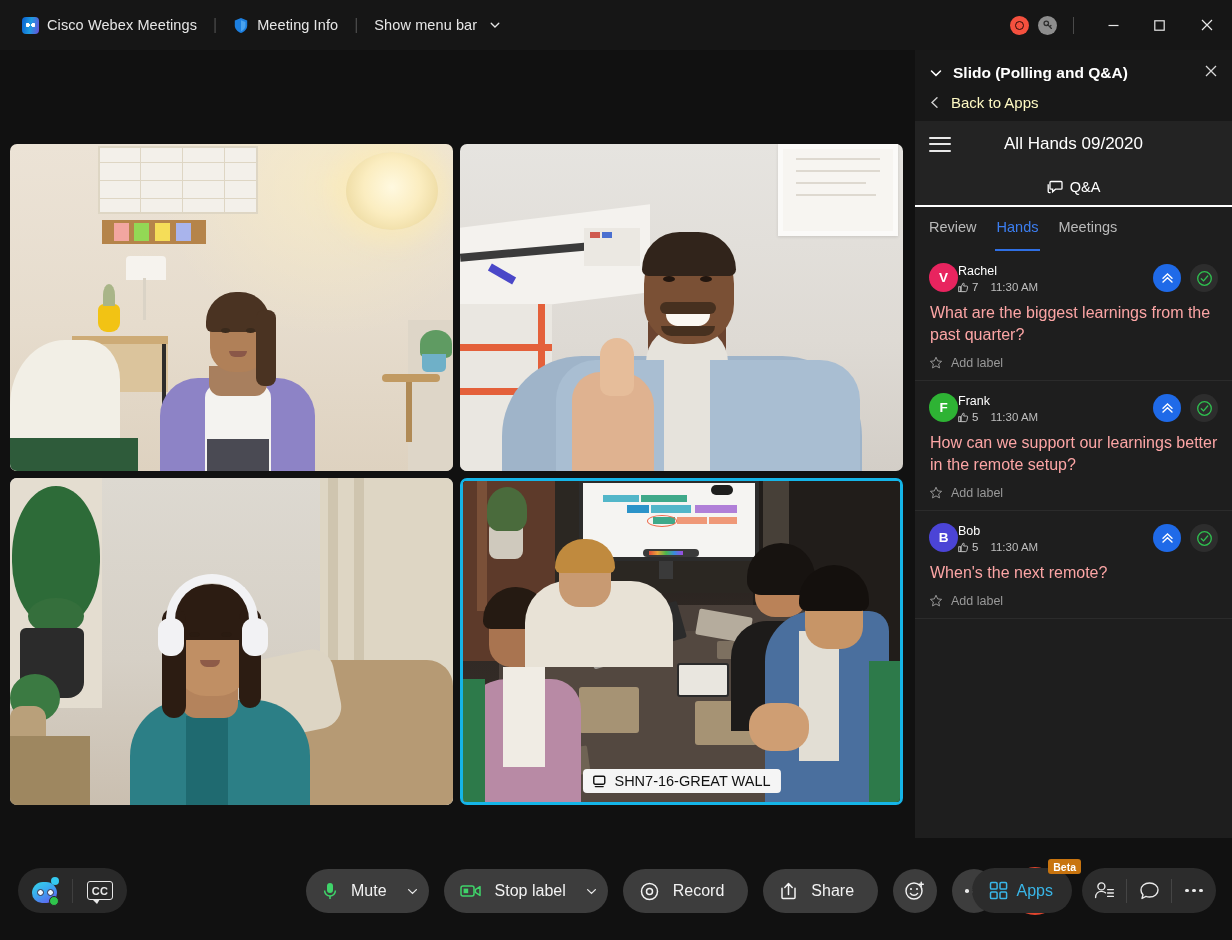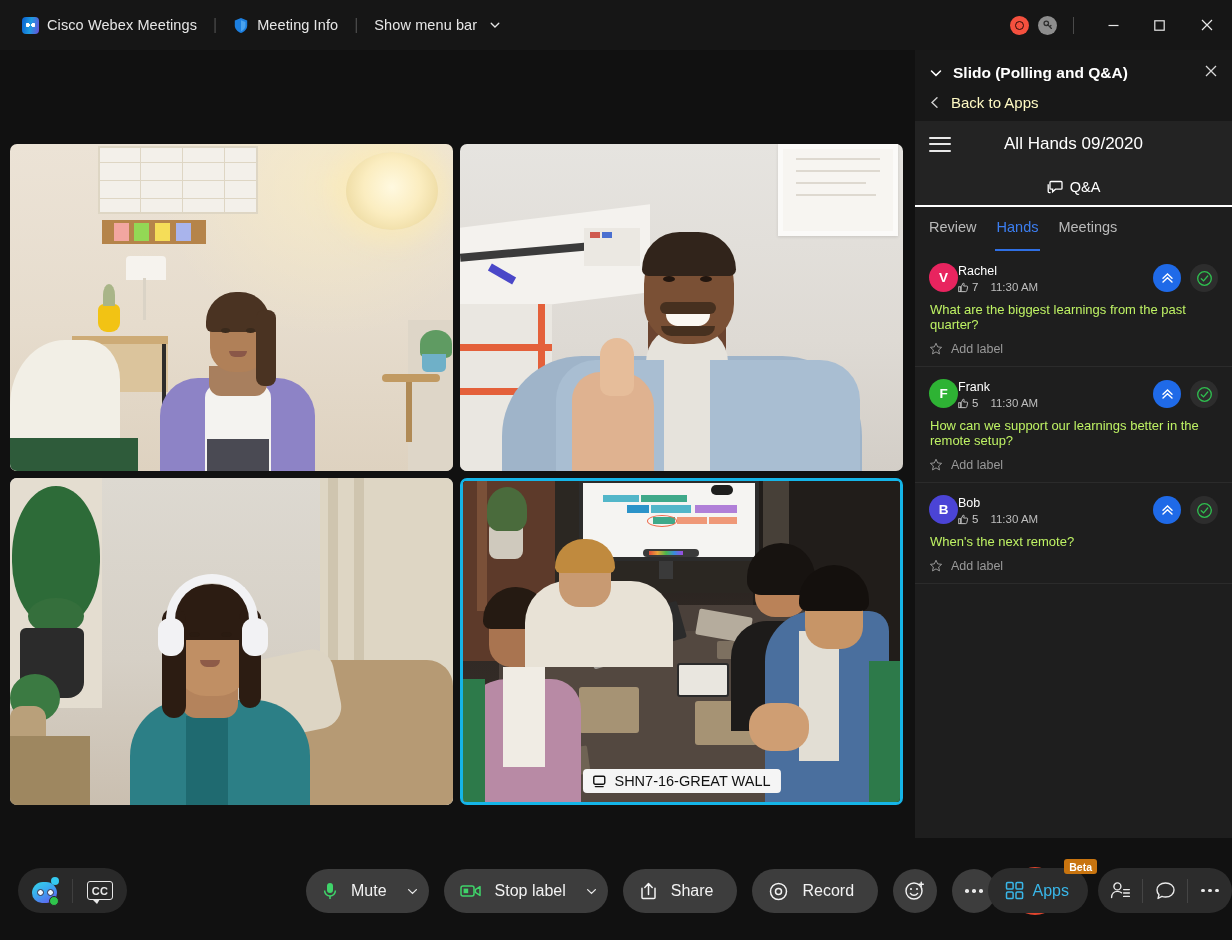--- a/index.html
+++ b/index.html
@@ -136,21 +136,21 @@
   .qa-time { color:#bdbdbd; font-size:11.5px; margin-left:7px; }
   .qa-actions { margin-left:auto; display:flex; align-items:center; gap:9px; padding-top:1px; }
   .upvote {
     width:28px; height:28px; border-radius:50%; background:#1f6ae8;
     display:flex; align-items:center; justify-content:center; cursor:pointer;
   }
   .markbtn {
     width:28px; height:28px; border-radius:50%; background:#2d2d2d;
     display:flex; align-items:center; justify-content:center; cursor:pointer;
   }
-  .qa-text { color:#bef264; font-size:13px; line-height:15px; margin:9px 0 0 0; padding-left:1px; }
+  .qa-text { color:#fca5a5; font-size:16px; line-height:22px; margin:9px 0 0 0; padding-left:1px; }
   .qa-label { display:flex; align-items:center; gap:8px; margin-top:10px; cursor:pointer; }
   .qa-label span { color:#9a9a9a; font-size:12.5px; }
 
   
   #toolbar { position:absolute; left:0; bottom:0; width:1232px; height:102px; background:#111111; }
   .pill {
     height:44px; border-radius:22px; background:#3d3d3d; color:#f2f2f2;
     display:flex; align-items:center; font-size:16px; cursor:pointer;
   }
   .pill-label { padding:0 4px; }
@@ -192,21 +192,21 @@
   .cc-box {
     width:26px; height:19px; border:1.8px solid #e8e8e8; border-radius:3px;
     display:flex; align-items:center; justify-content:center; color:#e8e8e8;
     font-size:11px; font-weight:bold; letter-spacing:.2px; position:relative;
   }
   .cc-box::after {
     content:""; position:absolute; left:4px; bottom:-5px;
     border-left:5px solid transparent; border-right:3px solid transparent;
     border-top:5px solid #e8e8e8;
   }
-  #tb-right-grp { position:absolute; right:0; bottom:27px; display:flex; align-items:center; gap:10px; }
+  #tb-right-grp { position:absolute; right:16px; bottom:27px; display:flex; align-items:center; gap:10px; }
   .apps-pill {
     height:45px; border-radius:23px; background:#2c2c2c; color:#39b6e8;
     display:flex; align-items:center; gap:9px; padding:0 19px 0 17px; font-size:16px;
     position:relative; cursor:pointer;
   }
   .beta {
     position:absolute; right:-9px; top:-9px; background:#c8740f; color:#fff;
     font-size:10.5px; font-weight:bold; border-radius:3px; padding:1.5px 5px;
   }
   .right-grp-pill { display:flex; align-items:center; background:#2c2c2c; border-radius:23px; height:45px; }
@@ -685,33 +685,33 @@
         </svg>
         <span class="pill-label">Stop label</span>
         <span class="caret-btn">
           <svg width="13" height="13" viewBox="0 0 13 13">
             <path d="M2.6 4.6 L6.5 8.4 L10.4 4.6" stroke="#e8e8e8" stroke-width="1.3" fill="none" stroke-linecap="round"></path>
           </svg>
         </span>
       </div>
 
       <div class="pill" style="padding:0 20px 0 17px; gap:10px;">
+        <svg width="19" height="19" viewBox="0 0 19 19">
+          <circle cx="9.5" cy="9.5" r="8" fill="none" stroke="#f2f2f2" stroke-width="1.5"></circle>
+          <circle cx="9.5" cy="9.5" r="3" fill="none" stroke="#f2f2f2" stroke-width="1.5"></circle>
+        </svg>
+        <span class="pill-label">Record</span>
+      </div>
+
+      <div class="pill" style="padding:0 20px 0 17px; gap:10px;">
         <svg width="17" height="18" viewBox="0 0 17 18">
           <path d="M2 6.2 V15.4 A1 1 0 0 0 3 16.4 H14 A1 1 0 0 0 15 15.4 V6.2" fill="none" stroke="#f2f2f2" stroke-width="1.5" stroke-linecap="round"></path>
           <path d="M8.5 12.4 V1.8 M4.8 5.4 L8.5 1.6 L12.2 5.4" fill="none" stroke="#f2f2f2" stroke-width="1.5" stroke-linecap="round" stroke-linejoin="round"></path>
         </svg>
         <span class="pill-label">Share</span>
-      </div>
-
-      <div class="pill" style="padding:0 20px 0 17px; gap:10px;">
-        <svg width="19" height="19" viewBox="0 0 19 19">
-          <circle cx="9.5" cy="9.5" r="8" fill="none" stroke="#f2f2f2" stroke-width="1.5"></circle>
-          <circle cx="9.5" cy="9.5" r="3" fill="none" stroke="#f2f2f2" stroke-width="1.5"></circle>
-        </svg>
-        <span class="pill-label">Record</span>
       </div>
 
       <div class="circ">
         <svg width="22" height="22" viewBox="0 0 22 22">
           <circle cx="10" cy="11" r="8" fill="none" stroke="#f2f2f2" stroke-width="1.4"></circle>
           <circle cx="7" cy="9" r="1.1" fill="#f2f2f2"></circle>
           <circle cx="13" cy="9" r="1.1" fill="#f2f2f2"></circle>
           <path d="M6.4 13.4 A4.4 4.4 0 0 0 13.6 13.4" fill="none" stroke="#f2f2f2" stroke-width="1.4" stroke-linecap="round"></path>
           <path d="M17.2 2.2 V6.4 M15.1 4.3 H19.3" stroke="#f2f2f2" stroke-width="1.4" stroke-linecap="round"></path>
         </svg>

